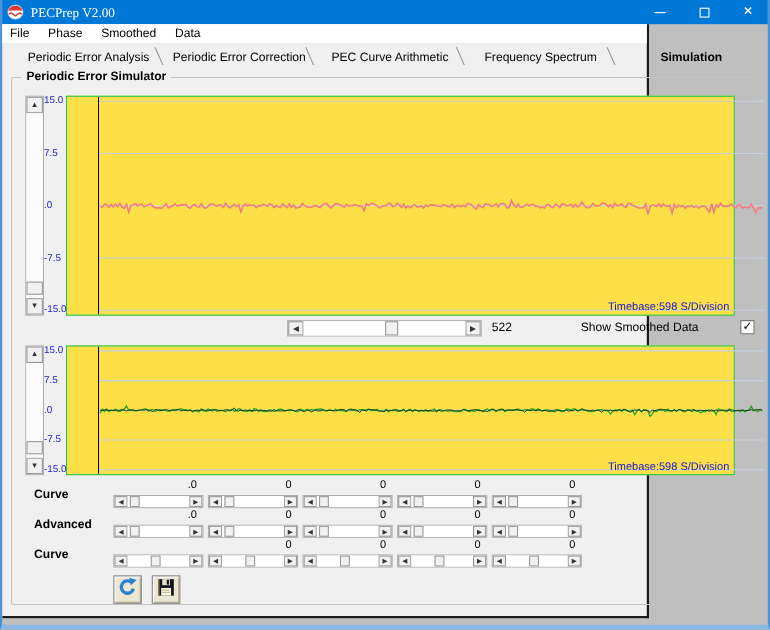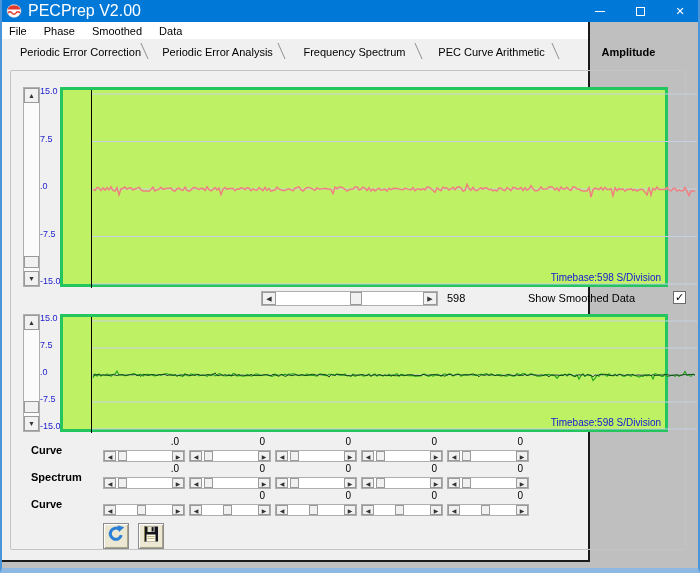--- a/index.html
+++ b/index.html
@@ -5,41 +5,41 @@
   html,body{margin:0;padding:0;background:#fff;}
   *{box-sizing:border-box;}
   .window{
     position:relative;width:700px;height:573px;overflow:hidden;
     font-family:"Liberation Sans",sans-serif;background:#bfbfbf;
     border-left:2px solid #4a94da;border-right:2px solid #4a94da;border-bottom:5px solid #8cb8e2;
   }
   
   .titlebar{position:absolute;left:-2px;top:0;width:700px;height:22px;background:#0078d7;display:flex;align-items:center;color:#fff;}
   .app-icon{width:16px;height:16px;margin-left:6px;flex:none;}
-  .title{font-size:16px;margin-left:6px;flex:1;white-space:nowrap;}
+  .title{font-size:12px;margin-left:6px;flex:1;white-space:nowrap;font-family:Liberation Serif, serif;}
   .win-btn{width:40px;height:22px;display:flex;align-items:center;justify-content:center;flex:none;color:#fff;}
   .glyph-min{width:10px;height:1px;background:#fff;}
   .glyph-max{width:9px;height:9px;border:1px solid #fff;}
   .glyph-close{font-size:11px;line-height:11px;}
   
   .form{position:absolute;left:0;top:22px;width:588px;height:540px;background:#f0f0f0;
         border-right:2px solid #1a1a1a;border-bottom:2px solid #1a1a1a;}
   .menubar{position:absolute;left:0;top:0;width:100%;height:17px;background:#fff;display:flex;align-items:center;font-size:11px;color:#000;}
   .menu-item{padding:0 10px 0 7px;white-space:nowrap;cursor:default;}
   
   .tabstrip{position:absolute;left:10px;top:20px;height:19px;display:flex;font-size:11px;color:#000;}
   .tab{width:137px;display:flex;align-items:center;justify-content:center;position:relative;white-space:nowrap;cursor:default;}
   .tab::after{content:"";position:absolute;right:4px;top:1px;bottom:2px;width:1px;background:#8f8f8f;transform:skewX(24deg);}
   .tab.selected{font-weight:bold;}
   .tab.selected::after{display:none;}
   
   .groupbox{position:absolute;left:8px;top:48px;width:676px;height:480px;border:1px solid #c3c3c3;border-radius:2px;}
   .group-legend{position:absolute;left:9px;top:-7px;background:#f0f0f0;padding:0 4px;font-size:11px;font-weight:bold;color:#000;white-space:nowrap;}
   
-  .plot{position:absolute;background:#bef264;border:3px solid #22c55e;padding-left:28px;}
+  .plot{position:absolute;background:#fde047;border:1px solid #22c55e;padding-left:28px;}
   .plot svg{display:block;}
   .timebase{position:absolute;right:4px;bottom:1px;font-size:10px;color:#1414d8;white-space:nowrap;}
   .ylabels{position:absolute;width:20px;}
   .ytick{position:absolute;left:0;font-size:9px;color:#2222cc;white-space:nowrap;}
   
   .vscroll{position:absolute;width:17px;display:flex;flex-direction:column;border:1px solid #aeaeae;background:#fbfbfb;}
   .vs-btn{height:15px;flex:none;background:#f1f1f1;border:1px solid #9a9a9a;display:flex;align-items:center;justify-content:center;font-size:7px;color:#333;}
   .vs-track{flex:1;position:relative;background:#fbfbfb;}
   .vs-thumb{position:absolute;left:0;right:0;height:12px;bottom:3px;background:#f1f1f1;border:1px solid #9a9a9a;}
   .hscroll{position:absolute;height:12px;display:flex;background:#fff;border:1px solid #aeaeae;}
@@ -90,37 +90,38 @@
 
     <div class="menubar" id="menubar">
         <span class="menu-item">File</span>
         <span class="menu-item">Phase</span>
         <span class="menu-item">Smoothed</span>
         <span class="menu-item">Data</span>
       </div>
 
     <div class="tabstrip" id="tabstrip">
         <div class="tab">
+          <span>Periodic Error Analysis</span>
+        </div>
+        <div class="tab">
           <span>Periodic Error Correction</span>
         </div>
         <div class="tab">
-          <span>Periodic Error Analysis</span>
+          <span>PEC Curve Arithmetic</span>
         </div>
         <div class="tab">
           <span>Frequency Spectrum</span>
         </div>
-        <div class="tab">
-          <span>PEC Curve Arithmetic</span>
-        </div>
         <div class="tab selected">
-          <span>Amplitude</span>
+          <span>Simulation</span>
         </div>
       </div>
 
     <div class="groupbox">
+      <span class="group-legend">Periodic Error Simulator</span>
 
       <div class="vscroll" style="left:12px;top:16px;height:200px;">
         <div class="vs-btn">▲</div>
         <div class="vs-track">
           <div class="vs-thumb"></div>
         </div>
         <div class="vs-btn">▼</div>
       </div>
 
       <div class="ylabels" style="left:29px;top:16px;height:200px;" id="ylab-0">
@@ -143,21 +144,21 @@
           <span class="timebase">Timebase:598 S/Division</span>
         </div>
 
       <div class="hscroll big" style="left:250px;top:220px;width:177px;">
         <div class="hs-btn">◀</div>
         <div class="hs-track">
           <div class="hs-thumb" style="left:50%;"></div>
         </div>
         <div class="hs-btn">▶</div>
       </div>
-      <span class="offset-value" style="left:436px;top:221px;">598</span>
+      <span class="offset-value" style="left:436px;top:221px;">522</span>
       <span class="smoothed-label" style="left:517px;top:221px;text-align:right;">Show Smoothed Data</span>
       <div class="checkbox" style="left:662px;top:220px;">✓</div>
 
       <div class="vscroll" style="left:12px;top:243px;height:118px;">
         <div class="vs-btn">▲</div>
         <div class="vs-track">
           <div class="vs-thumb"></div>
         </div>
         <div class="vs-btn">▼</div>
       </div>
@@ -218,21 +219,21 @@
             <div class="hs-btn">▶</div>
           </div>
           <span class="slider-value" style="left: 436px; top: 365px;">0</span>
           <div class="hscroll" style="left: 436px; top: 379px; width: 82px;">
             <div class="hs-btn">◀</div>
             <div class="hs-track">
               <div class="hs-thumb" style="left: 2px;"></div>
             </div>
             <div class="hs-btn">▶</div>
           </div>
-          <span class="row-label" style="top: 400px;">Spectrum</span>
+          <span class="row-label" style="top: 400px;">Advanced</span>
           <span class="slider-value" style="left: 92px; top: 392px;">.0</span>
           <div class="hscroll" style="left: 92px; top: 406px; width: 82px;">
             <div class="hs-btn">◀</div>
             <div class="hs-track">
               <div class="hs-thumb" style="left: 2px;"></div>
             </div>
             <div class="hs-btn">▶</div>
           </div>
           <span class="slider-value" style="left: 178px; top: 392px;">0</span>
           <div class="hscroll" style="left: 178px; top: 406px; width: 82px;">

